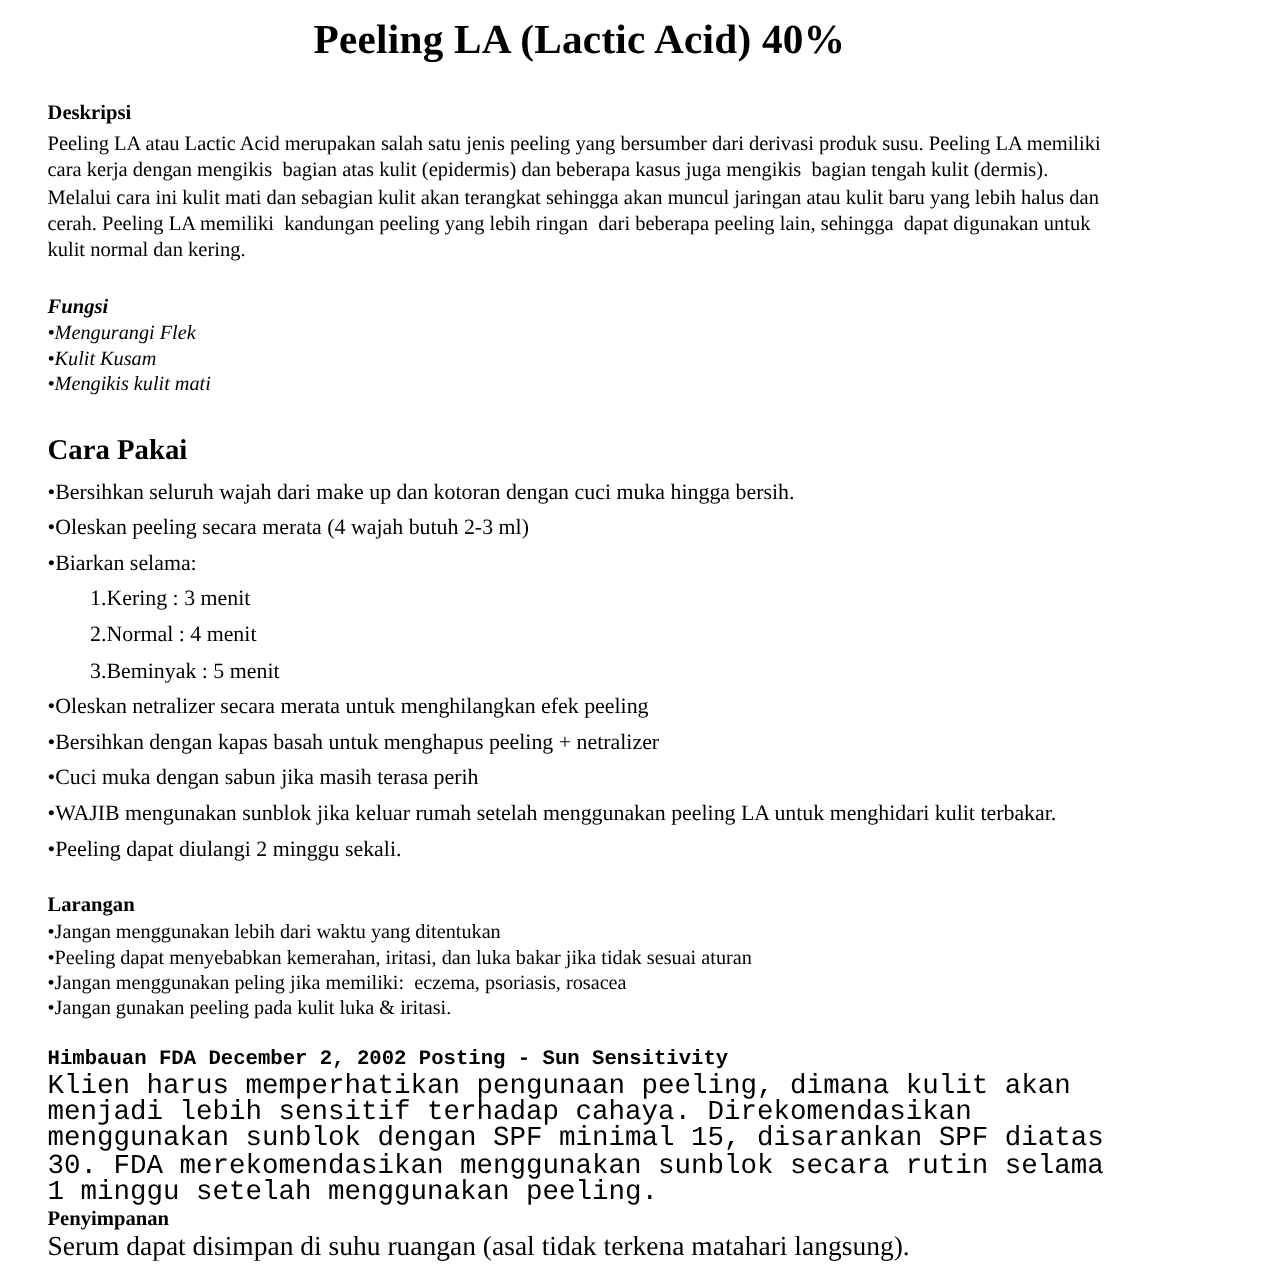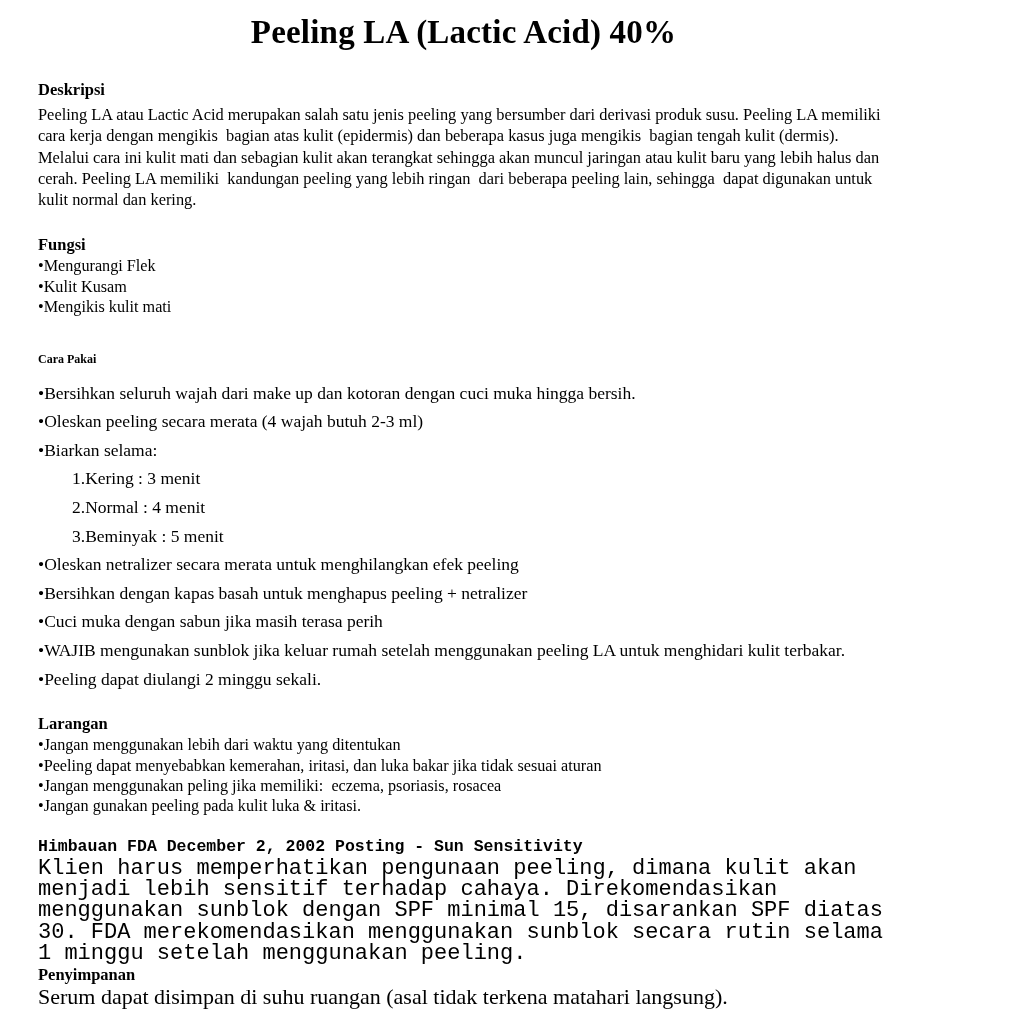--- a/index.html
+++ b/index.html
@@ -25,21 +25,21 @@
   }
 
   .sec { margin: 0; }
   .sec-heading {
     margin: 0;
     font-size: 16.5px;
     line-height: 22px;
     font-weight: bold;
   }
   .sec-heading.large {
-    font-size: 12px;
+    font-size: 23px;
     line-height: 27px;
   }
 
   .body-text {
     margin: 3px 0 0 0;
     font-size: 16.4px;
     line-height: 21.3px;
     white-space: pre-wrap;
   }
 
@@ -50,21 +50,21 @@
     white-space: pre-wrap;
   }
   .list.spaced { margin-top: 6px; }
   .list.spaced .li {
     font-size: 17.5px;
     line-height: 28.6px;
   }
   .li.indent { padding-left: 34px; }
 
   .sec.deskripsi   { margin-top: 27px; }
-  .sec.fungsi      { margin-top: 24px; }
+  .sec.fungsi      { margin-top: 24px; font-style: italic; }
   .sec.cara-pakai  { margin-top: 28px; }
   .sec.larangan    { margin-top: 20px; }
   .sec.himbauan    { margin-top: 19px; font-family: Liberation Mono, monospace; }
   .sec.penyimpanan { }
   .sec.himbauan .body-text,
   .sec.penyimpanan .body-text { margin-top: 0; font-size: 22px; line-height: 21.3px; }
 </style>
 </head>
 <body>
 

